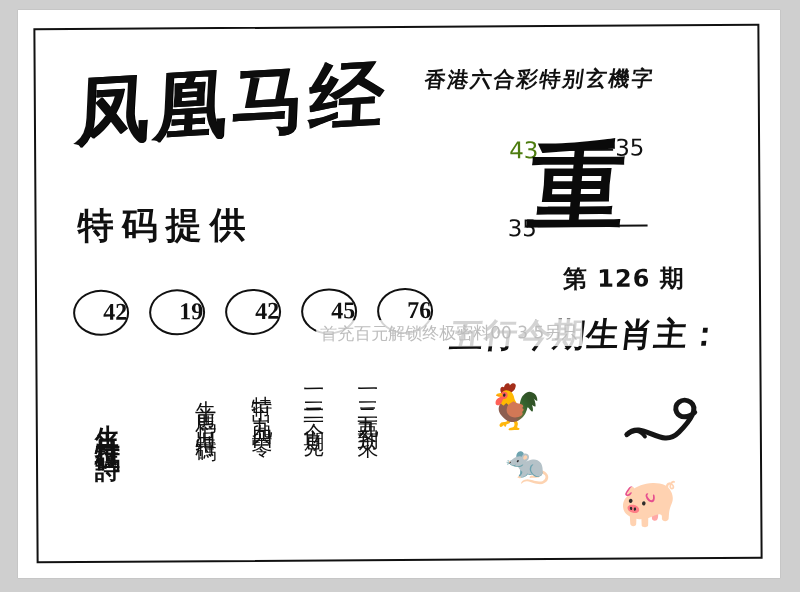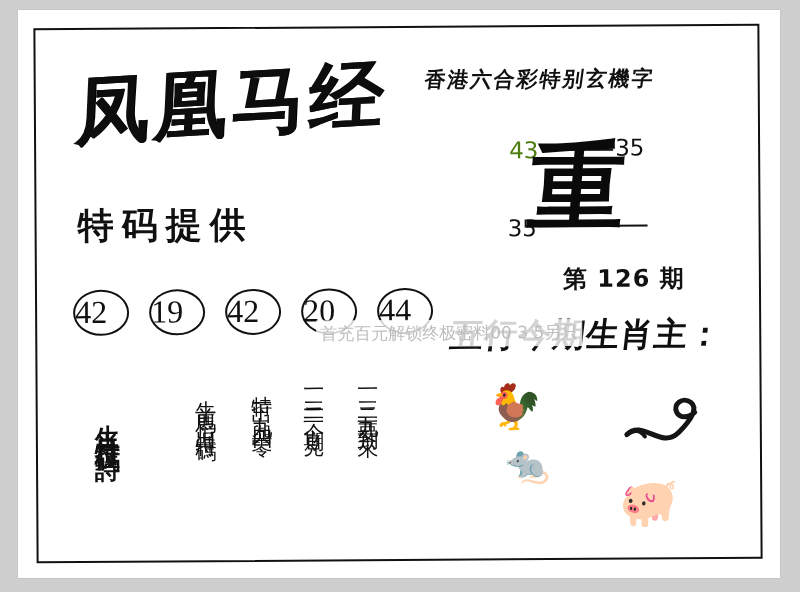--- a/index.html
+++ b/index.html
@@ -141,24 +141,24 @@
     width: 420px;
     height: 48px;
   }
   .ball {
     position: absolute;
     top: 0;
     width: 52px;
     height: 42px;
     border: 2px solid #111;
     border-radius: 50%;
-    text-align: left;
+    text-align: right;
     line-height: 40px;
-    font-size: 32px;
-    font-weight: normal;
+    font-size: 24px;
+    font-weight: bold;
     color: #111;
     font-family: "Liberation Serif", serif;
   }
 
   
   .watermark {
     position: absolute;
     left: 298px;
     top: 310px;
     background: rgba(255,255,255,0.82);
@@ -241,22 +241,22 @@
       <div class="tick" style="left:526px; top:140px; width:70px;"></div>
       <div class="tick" style="left:520px; top:216px; width:110px;"></div>
       <div class="big-char">重</div>
 
       <div class="issue">第 126 期</div>
 
       <div class="balls">
         <div class="ball" style="left:0px;">42</div>
         <div class="ball" style="left:76px;">19</div>
         <div class="ball" style="left:152px;">42</div>
-        <div class="ball" style="left:228px;">20</div>
-        <div class="ball" style="left:304px;">44</div>
+        <div class="ball" style="left:228px;">45</div>
+        <div class="ball" style="left:304px;">76</div>
       </div>
 
       <div class="wuxing">五行今期生肖主：</div>
 
       <div class="watermark">首充百元解锁终极密料00 3 5另只</div>
 
       <div class="vtitle">生肖特碼詩</div>
 
       <div class="vcol" style="left:338px; top:368px; height:160px;">一三二九要到來。</div>
       <div class="vcol" style="left:284px; top:368px; height:160px;">一三二一今期見</div>

